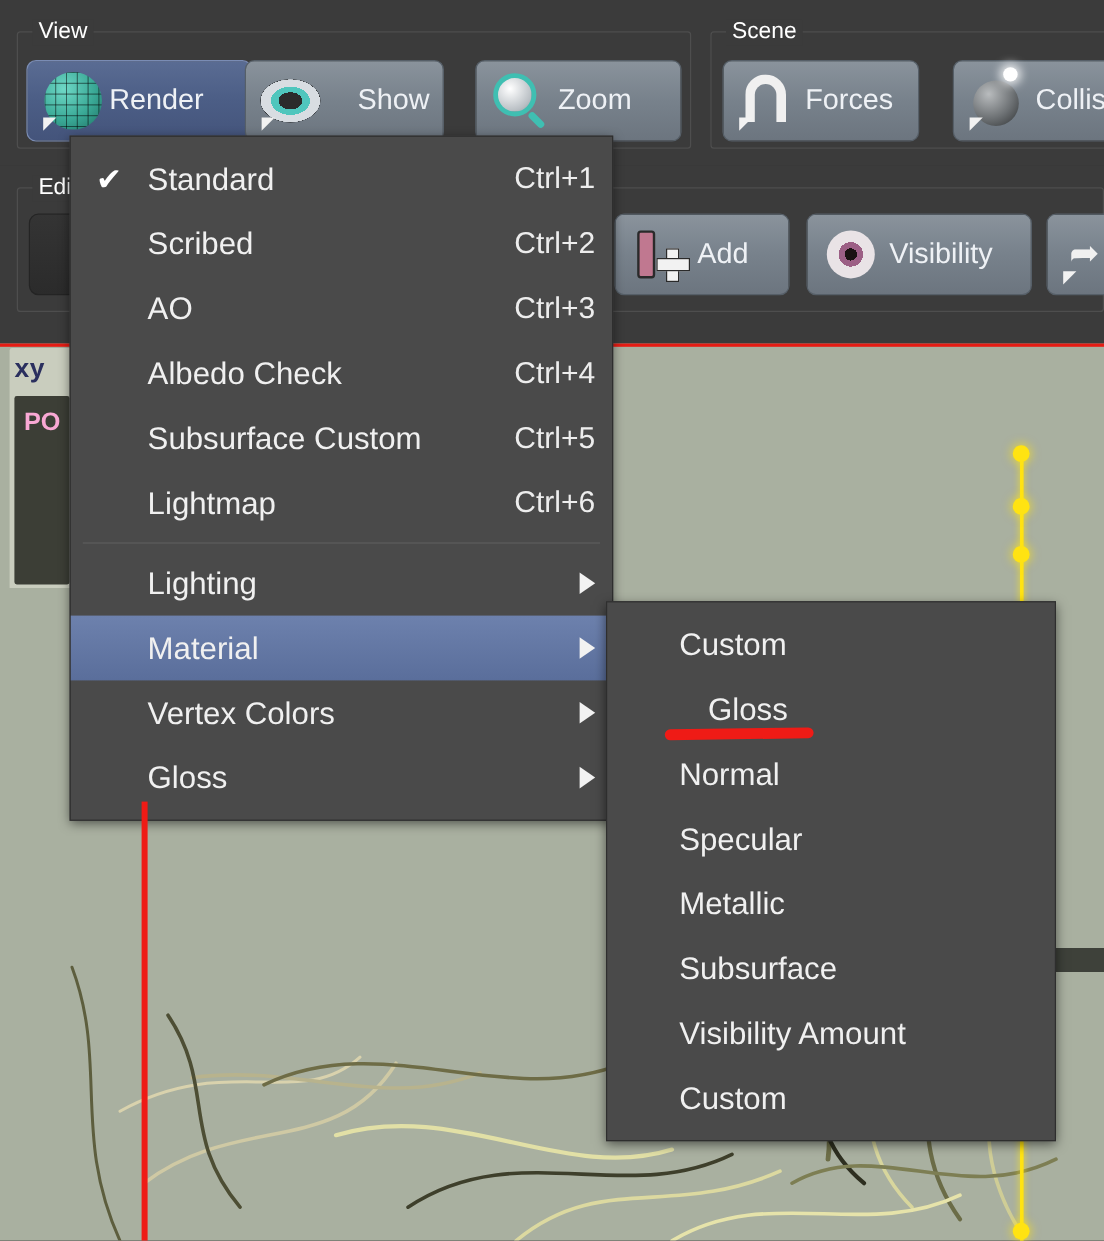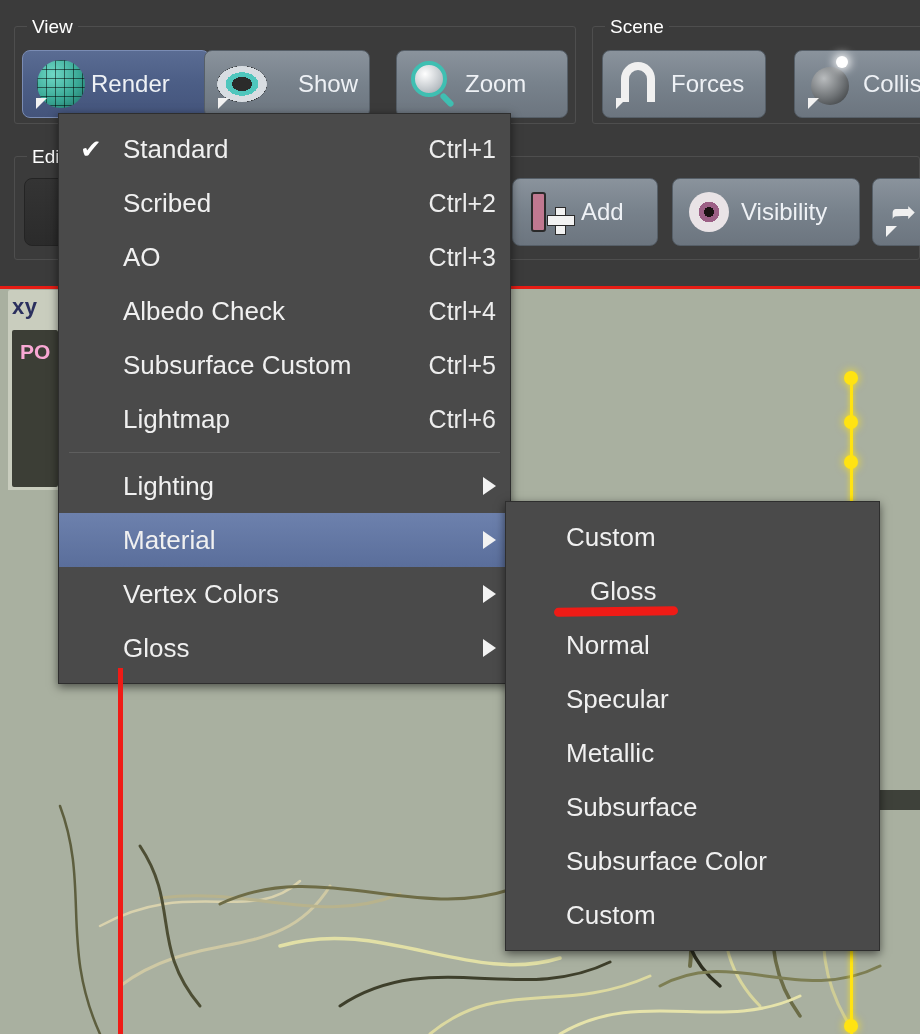--- a/index.html
+++ b/index.html
@@ -414,21 +414,21 @@
         <div class="mi" style="padding-left: 60px;">
           <span class="mlabel">Specular</span>
         </div>
         <div class="mi" style="padding-left: 60px;">
           <span class="mlabel">Metallic</span>
         </div>
         <div class="mi" style="padding-left: 60px;">
           <span class="mlabel">Subsurface</span>
         </div>
         <div class="mi" style="padding-left: 60px;">
-          <span class="mlabel">Subsurface Color</span>
+          <span class="mlabel">Visibility Amount</span>
         </div>
         <div class="mi" style="padding-left: 60px;">
           <span class="mlabel">Custom</span>
         </div>
       </div>
   </div>
 
   <div class="ann-underline"></div>
   <div class="ann-vline"></div>
 

